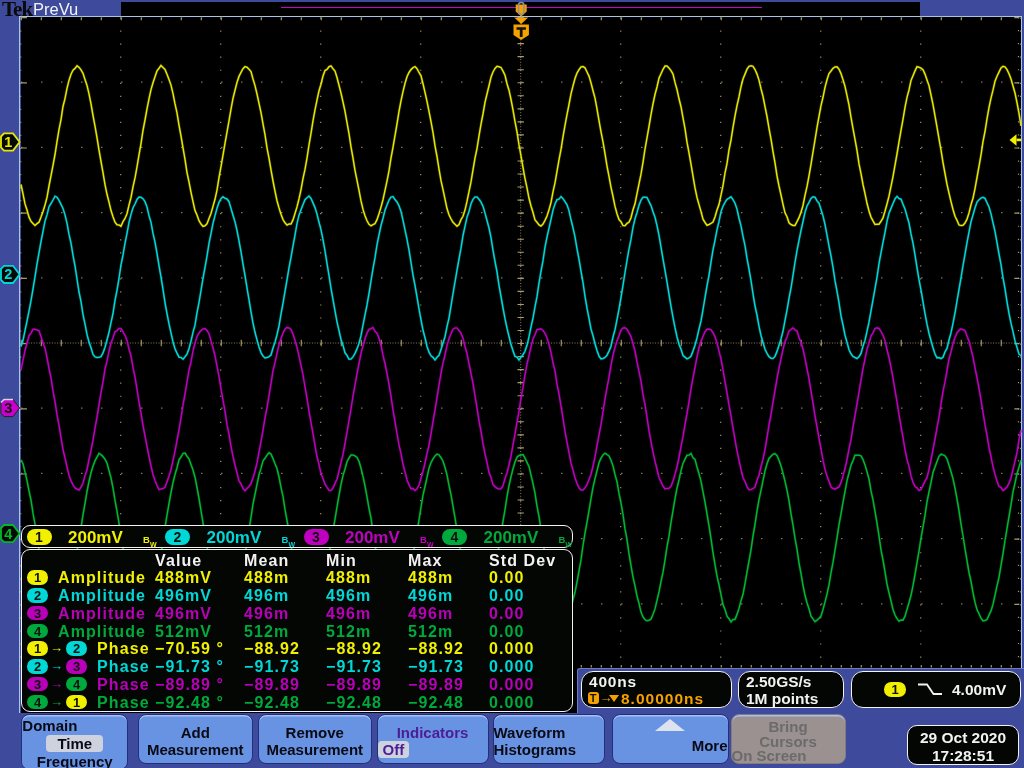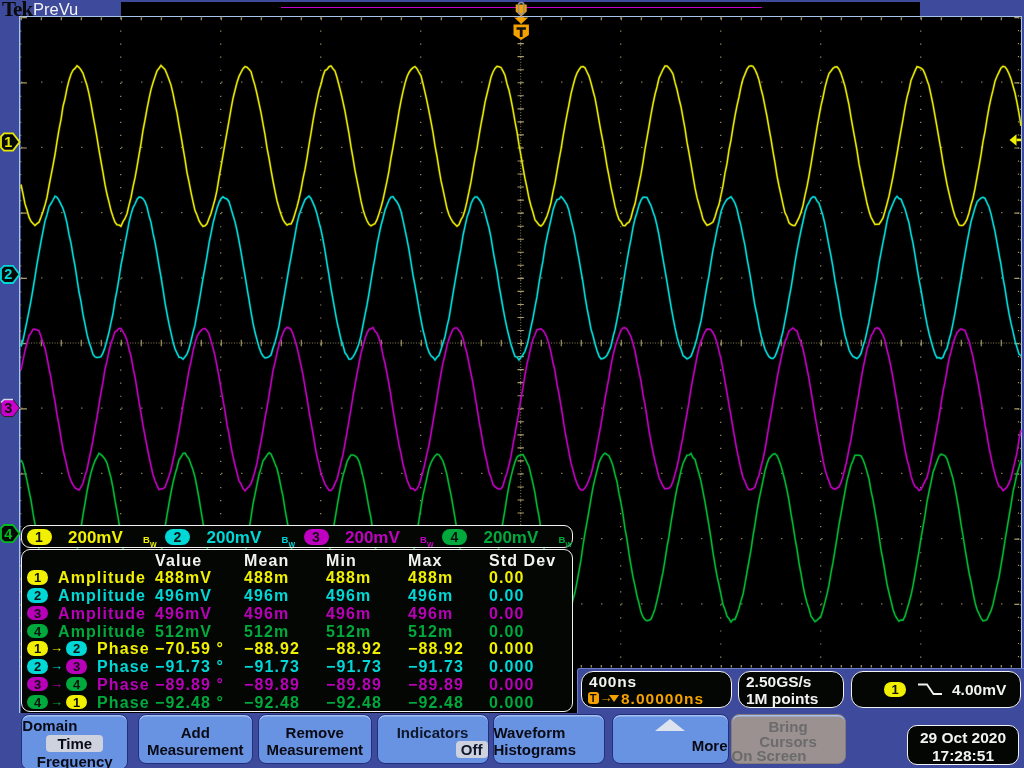--- a/index.html
+++ b/index.html
@@ -203,23 +203,23 @@
     <div style="position:absolute;top:38px;left:0;right:0;text-align:center">Frequency</div>
   </div>
 <div style="position:absolute;left:138px;top:714px;width:114.5px;height:49.5px;background:#6892e2;border:1.8px solid #22307c;box-shadow:inset 0 1.5px 0 #a8c0f0;border-radius:8px;color:#0a0a14;font-size:15px;font-weight:bold">
     <div style="position:absolute;top:9px;left:0;right:0;text-align:center">Add</div>
     <div style="position:absolute;top:25.5px;left:0;right:0;text-align:center">Measurement</div>
   </div>
 <div style="position:absolute;left:258px;top:714px;width:113.5px;height:49.5px;background:#6892e2;border:1.8px solid #22307c;box-shadow:inset 0 1.5px 0 #a8c0f0;border-radius:8px;color:#0a0a14;font-size:15px;font-weight:bold">
     <div style="position:absolute;top:9px;left:0;right:0;text-align:center">Remove</div>
     <div style="position:absolute;top:25.5px;left:0;right:0;text-align:center">Measurement</div>
   </div>
-<div style="position:absolute;left:376.5px;top:714px;width:112px;height:49.5px;background:#6892e2;border:1.8px solid #22307c;box-shadow:inset 0 1.5px 0 #a8c0f0;border-radius:8px;color:#0f172a;font-size:15px;font-weight:bold">
+<div style="position:absolute;left:376.5px;top:714px;width:112px;height:49.5px;background:#6892e2;border:1.8px solid #22307c;box-shadow:inset 0 1.5px 0 #a8c0f0;border-radius:8px;color:#4c1d95;font-size:15px;font-weight:bold">
     <div style="position:absolute;top:9px;left:0;right:0;text-align:center">Indicators</div>
-    <div style="position:absolute;top:25.5px;left:0;right:0;text-align:right"><span style="background:#cdd2de;border-radius:4px;padding:0 5px">Off</span></div>
+    <div style="position:absolute;top:25.5px;left:0;right:0;text-align:left"><span style="background:#cdd2de;border-radius:4px;padding:0 5px">Off</span></div>
   </div>
 <div style="position:absolute;left:492.5px;top:714px;width:112.5px;height:49.5px;background:#6892e2;border:1.8px solid #22307c;box-shadow:inset 0 1.5px 0 #a8c0f0;border-radius:8px;color:#0a0a14;font-size:15px;font-weight:bold">
     <div style="position:absolute;top:9px;left:0;right:0;text-align:left">Waveform</div>
     <div style="position:absolute;top:25.5px;left:0;right:0;text-align:left">Histograms</div>
   </div>
 <div style="position:absolute;left:612px;top:714px;width:116.5px;height:49.5px;background:#6892e2;border:1.8px solid #22307c;box-shadow:inset 0 1.5px 0 #a8c0f0;border-radius:8px;color:#0a0a14;font-size:15px;font-weight:bold">
     <div style="position:absolute;top:22px;left:16px;right:0;text-align:right">More</div>
   </div>
 <div style="position:absolute;left:655px;top:719px;width:0;height:0;border-left:15px solid transparent;border-right:15px solid transparent;border-bottom:12px solid #dde3ee"></div>
 <div style="position:absolute;left:730.5px;top:714px;width:115px;height:49.5px;background:#9b9191;border:1.8px solid #857b7b;box-shadow:inset 0 1.5px 0 #a8c0f0;border-radius:8px;color:#6b6b6b;font-size:15px;font-weight:bold">

